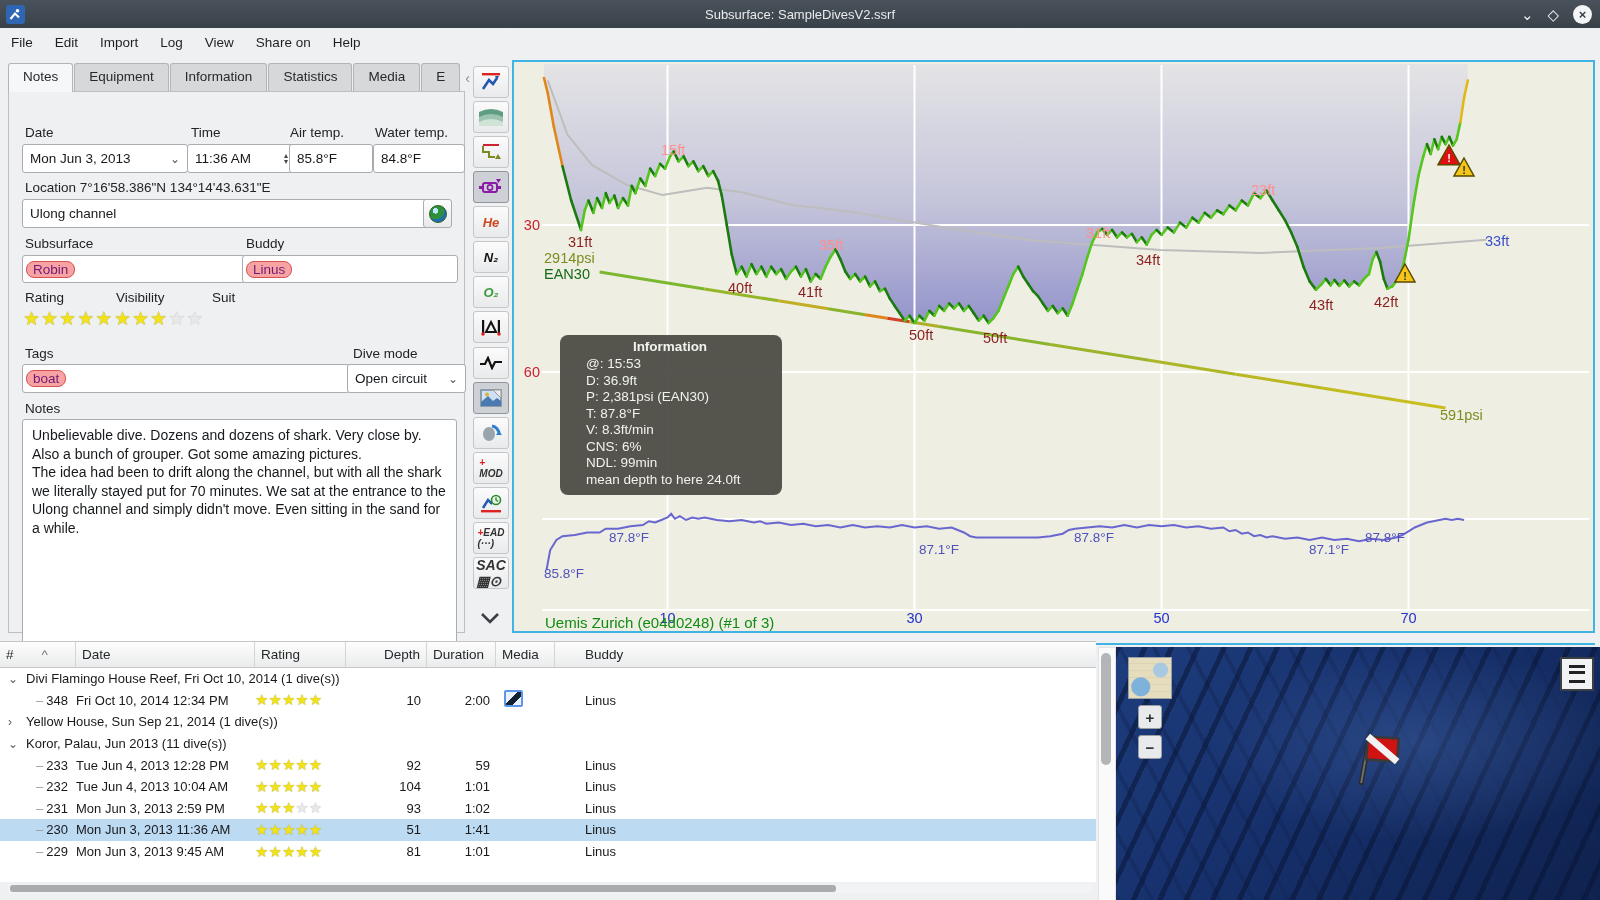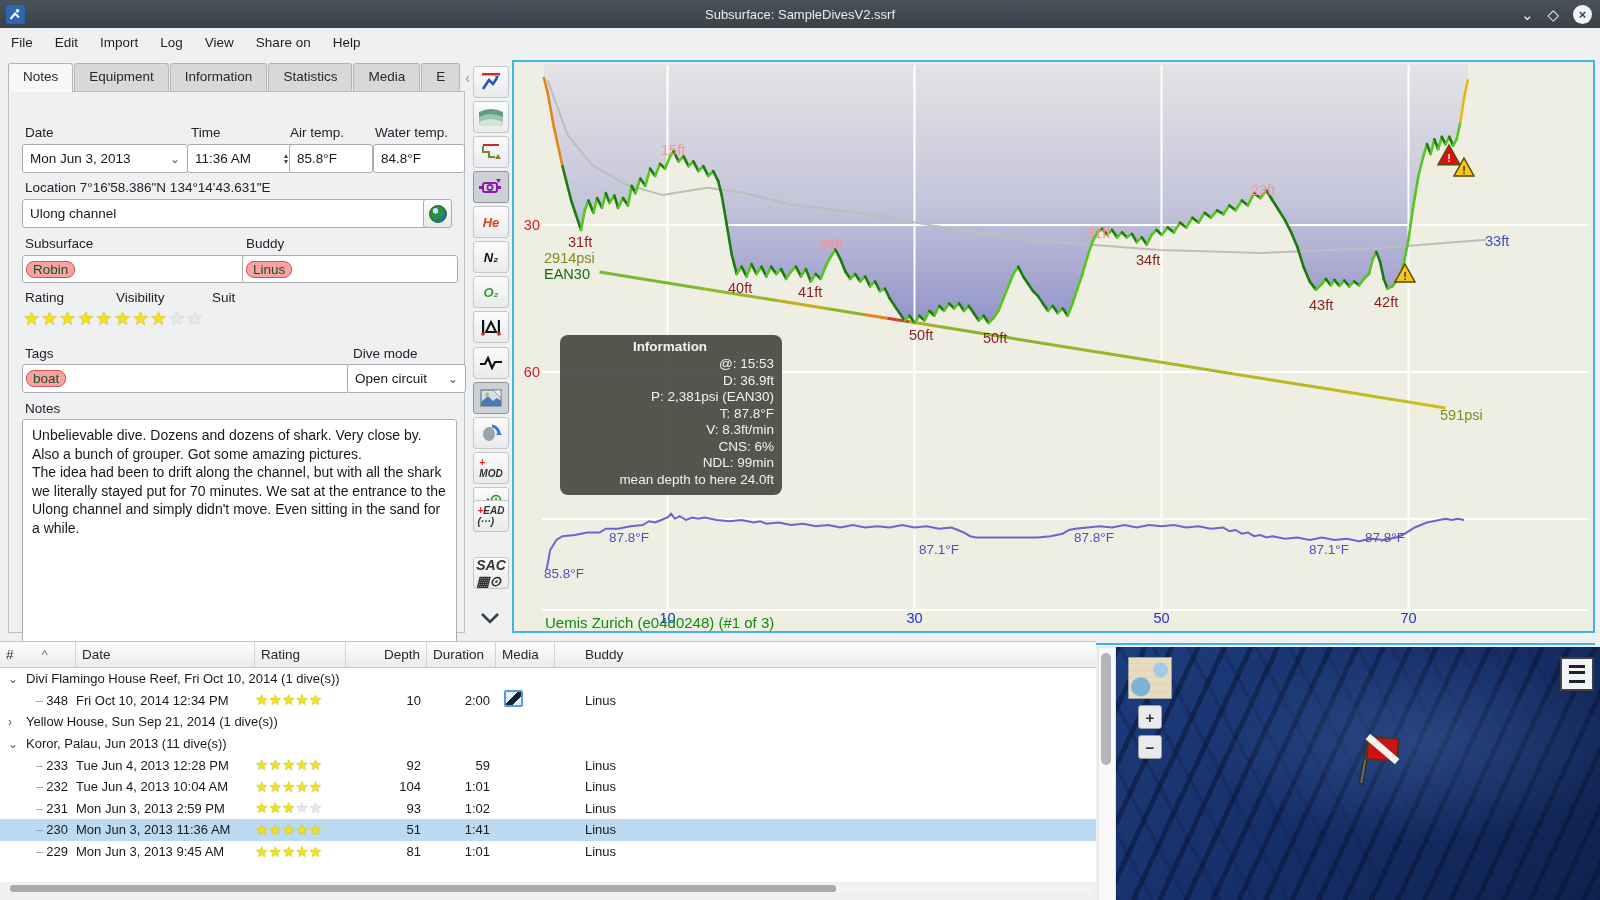--- a/index.html
+++ b/index.html
@@ -27,21 +27,21 @@
   .tab.active{background:#f6f7f8;position:relative;z-index:2;}
   .tab-arrows{display:flex;align-items:center;color:#8a8d90;font-size:14px;gap:6px;padding:0 4px;}
   #panel-body{position:absolute;left:0;top:28px;width:455px;height:540px;background:#eff0f1;
     border:1px solid #bcbebf;}
   .flabel{position:absolute;font-size:13.5px;color:#202428;}
   .field{position:absolute;background:#fff;border:1px solid #a9adb1;border-radius:3px;
     font-size:13.5px;display:flex;align-items:center;padding:0 7px;color:#16191c;}
   .combo-arrow{margin-left:auto;color:#55595d;font-size:12px;}
   .spin{margin-left:auto;display:flex;flex-direction:column;line-height:6px;font-size:8px;color:#43474b;}
   .tagpill{background:#f7a3a3;border:1px solid #d95050;border-radius:8px;padding:0px 6px;
-    font-size:13.5px;color:#14532d;}
+    font-size:13.5px;color:#701a75;}
   .star{font-size:19px;color:#f2e21a;text-shadow:0 0 1px #8d8d45;letter-spacing:1px;}
   .star.off{color:#e8e8e8;text-shadow:0 0 1px #adadad;}
   #globe-btn{position:absolute;width:27px;height:27px;border:1px solid #a9adb1;border-radius:3px;
     background:linear-gradient(#fdfdfd,#e8e9ea);display:flex;align-items:center;justify-content:center;}
   .globe{width:16px;height:16px;border-radius:50%;
     background:radial-gradient(circle at 35% 30%,#bfe6ff 0 18%,#2f8f3a 19% 55%,#1d6fb0 56% 100%);
     border:1px solid #2b5d22;}
   #notes-area{position:absolute;background:#fff;border:1px solid #a9adb1;border-radius:3px;
     font-family:"Liberation Sans",sans-serif;font-size:14px;line-height:1.33;padding:6px 9px;
     color:#16191c;resize:none;outline:none;}
@@ -52,21 +52,21 @@
     font-size:13px;font-weight:bold;}
   .tbtn.sel{background:#cdd1d6;border-color:#8f959b;}
   .tbtn.plain{border:none;background:none;}
   
   #chart-panel{position:absolute;left:512px;top:60px;width:1079px;height:569px;
     border:2px solid #41b4e4;background:#eeeee3;}
   #profile-svg text{font-family:"Liberation Sans",sans-serif;}
   #info-box{position:absolute;left:46px;top:273px;width:208px;background:rgba(68,68,61,0.90);
     border-radius:8px;color:#f2f2ee;font-size:13.5px;padding:4px 8px 7px 6px;}
   #info-title{text-align:center;font-weight:bold;margin-bottom:2px;}
-  .info-row{display:flex;align-items:flex-end;line-height:16.5px;flex-direction:column;}
+  .info-row{display:flex;align-items:flex-end;line-height:16.5px;}
   .info-sw{width:13px;margin-right:7px;flex:none;}
   
   #splitter-line{position:absolute;left:490px;top:643px;width:1105px;height:2px;background:#41b4e4;}
   
   #dive-list{position:absolute;left:0px;top:641px;width:1096px;height:240px;background:#fff;
     border-top:1px solid #c3c5c7;}
   .dl-grid{display:grid;grid-template-columns:76px 179px 91px 81px 69px 59px auto;align-items:center;}
   #dl-header{height:25px;background:linear-gradient(#fdfdfd,#eaebec);border-bottom:1px solid #c6c8ca;
     font-size:13.5px;color:#26292c;}
   #dl-header .hc{height:25px;display:flex;align-items:center;border-right:1px solid #d2d4d6;padding:0 6px;}
@@ -288,21 +288,21 @@
         <span style="color:#333;font-size:10px"><span style="color:#d22">+</span><br>MOD</span>
       </div>
       <div class="tbtn" style="top: 427px;">
         <svg width="24" height="20" viewBox="0 0 24 20">
           <rect x="2" y="17" width="20" height="2.4" fill="#d22"></rect>
           <path d="M4 15 L9 7 L12 10 L15 5" stroke="#2457b0" stroke-width="2.4" fill="none"></path>
           <circle cx="17" cy="7" r="4.5" fill="#e8f2e8" stroke="#2c8c2c" stroke-width="1.6"></circle>
           <path d="M17 4.5 L17 7 L19 8.5" stroke="#2c8c2c" stroke-width="1.4" fill="none"></path>
         </svg>
       </div>
-      <div class="tbtn" style="top: 440px; justify-content: center;">
+      <div class="tbtn" style="top: 462px; justify-content: center;">
         <span style="color:#333;font-size:10px"><span style="color:#d22">+</span>EAD<br>(···)</span>
       </div>
       <div class="tbtn" style="top: 497px;">
         <span style="color:#333;font-size:14px">SAC<br>▦⊙</span>
       </div>
       <div class="tbtn plain" style="top: 543px;">
         <svg width="22" height="12" viewBox="0 0 22 12">
           <path d="M3 2 L11 10 L19 2" stroke="#3a3f44" stroke-width="2.6" fill="none"></path>
         </svg>
       </div>

